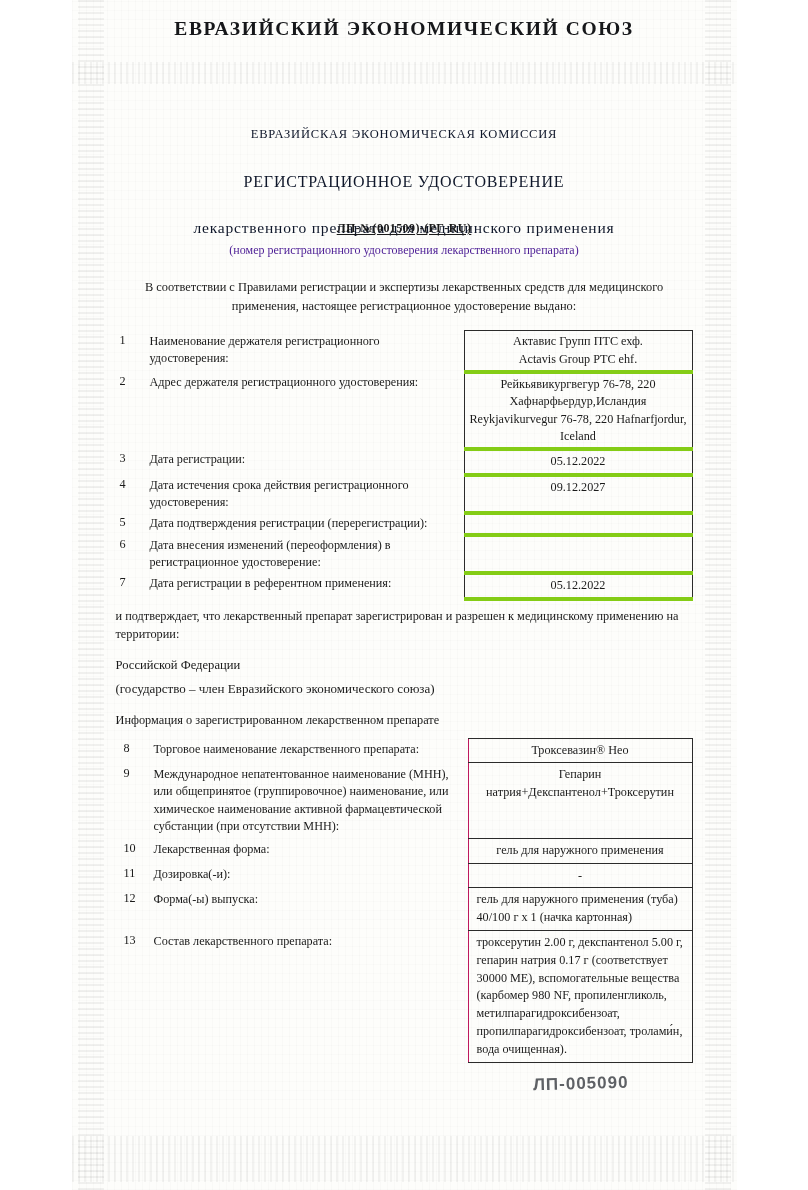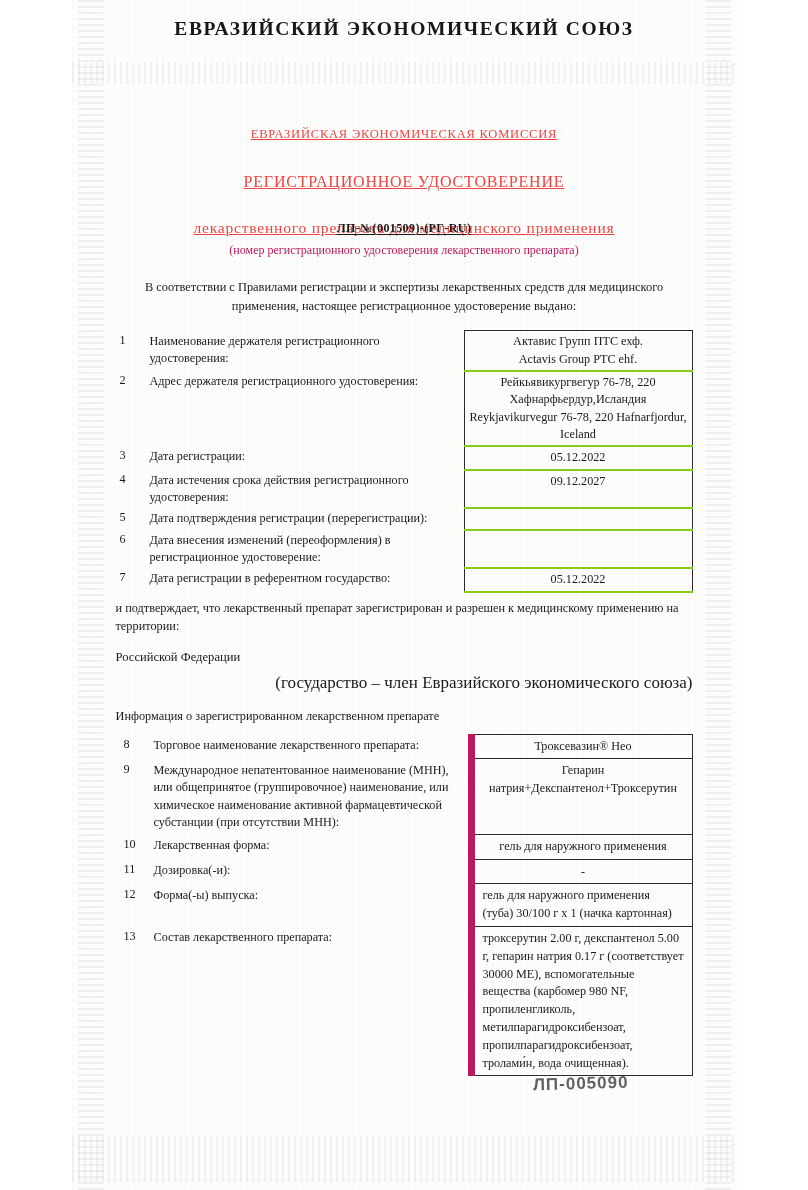--- a/index.html
+++ b/index.html
@@ -63,45 +63,44 @@
     font-size: 19.5px;
     letter-spacing: 1.6px;
     font-weight: 700;
     margin-top: 18px;
     color: #16171a;
   }
 
   .ghost-block {
     text-align: center;
     margin-top: 84px;
-    color: #ef4444;
+    color: #0f172a;
     line-height: 1.75;
     letter-spacing: 0.8px;
-    text-decoration: underline;
   }
   .ghost-1 { font-size: 12.5px; }
   .ghost-2 { font-size: 16px; margin-top: 22px; }
   .ghost-3 { font-size: 15.5px; margin-top: 18px; }
 
   .cert-number {
     text-align: center;
     font-weight: 700;
     font-size: 12px;
     letter-spacing: 0.4px;
     margin-top: -20px;
     position: relative;
     z-index: 3;
     text-decoration: underline;
     text-underline-offset: 2px;
   }
   .cert-caption {
     text-align: center;
     font-size: 12px;
     margin-top: 7px;
-    color: #be185d;
+    color: #4c1d95;
   }
 
   .intro {
     margin-top: 20px;
     text-align: center;
     font-size: 12.4px;
     line-height: 1.55;
     padding: 0 18px;
   }
 
@@ -125,64 +124,64 @@
     line-height: 1.42;
   }
   td.val {
     border-left: 1px solid #2b2b2b;
     border-right: 1px solid #2b2b2b;
     text-align: center;
     line-height: 1.42;
     padding: 2px 8px;
   }
   .rowline td {
-    border-bottom: 2px solid #84cc16;
+    border-bottom: 4px solid #84cc16;
   }
   .rowline td.num, .rowline td.lbl {
     border-bottom: none;
   }
   .topline td.val {
     border-top: 1px solid #2b2b2b;
   }
 
   .confirm {
     font-size: 12.3px;
     line-height: 1.5;
     margin-top: 6px;
   }
   .country {
     margin-top: 14px;
     text-align: left;
     font-size: 12.6px;
   }
   .country-note {
     margin-top: 8px;
-    text-align: right;
-    font-size: 17px;
+    text-align: left;
+    font-size: 13px;
   }
   .info-head {
     margin-top: 16px;
     text-align: left;
     font-size: 12.3px;
   }
 
   table.prod {
     width: 100%;
     border-collapse: collapse;
     margin-top: 10px;
     font-size: 12.2px;
   }
   table.prod td {
     vertical-align: top;
     padding: 3px 4px;
   }
   table.prod td.num { width: 22px; padding-left: 8px; }
   table.prod td.lbl { width: 310px; line-height: 1.42; }
   table.prod td.val {
-    border-left: 7px solid #be185d;
+    border-left: 1px solid #be185d;
     border-right: 1px solid #2b2b2b;
     padding: 3px 8px;
     line-height: 1.46;
   }
   td.val.center { text-align: center; }
   td.val.left { text-align: left; }
   .cellsep td.val { border-bottom: 1px solid #2b2b2b; }
   .prodtop td.val { border-top: 1px solid #2b2b2b; }
   .prodbottom td.val { border-bottom: 1px solid #2b2b2b; }
 
@@ -253,21 +252,21 @@
           <td class="lbl">Дата подтверждения регистрации (перерегистрации):</td>
           <td class="val"></td>
         </tr>
         <tr class="rowline">
           <td class="num">6</td>
           <td class="lbl">Дата внесения изменений (переоформления) в регистрационное удостоверение:</td>
           <td class="val"></td>
         </tr>
         <tr class="rowline">
           <td class="num">7</td>
-          <td class="lbl">Дата регистрации в референтном государство:</td>
+          <td class="lbl">Дата регистрации в референтном применения:</td>
           <td class="val">05.12.2022</td>
         </tr>
       </tbody>
     </table>
 
     <div class="confirm">и подтверждает, что лекарственный препарат зарегистрирован и разрешен к медицинскому применению на территории:</div>
     <div class="country">Российской Федерации</div>
     <div class="country-note">(государство – член Евразийского экономического союза)</div>
     <div class="info-head">Информация о зарегистрированном лекарственном препарате</div>
 
@@ -289,21 +288,21 @@
           <td class="val center">гель для наружного применения</td>
         </tr>
         <tr class="cellsep">
           <td class="num">11</td>
           <td class="lbl">Дозировка(-и):</td>
           <td class="val center">-</td>
         </tr>
         <tr class="cellsep">
           <td class="num">12</td>
           <td class="lbl">Форма(-ы) выпуска:</td>
-          <td class="val left">гель для наружного применения (туба) 30/100 г х 1 (начка картонная)</td>
+          <td class="val left">гель для наружного применения (туба) 40/100 г х 1 (начка картонная)</td>
         </tr>
         <tr class="prodbottom">
           <td class="num">13</td>
           <td class="lbl">Состав лекарственного препарата:</td>
           <td class="val left">троксерутин 2.00 г, декспантенол 5.00 г, гепарин натрия 0.17 г (соответствует 30000 МЕ), вспомогательные вещества (карбомер 980 NF, пропиленгликоль, метилпарагидроксибензоат, пропилпарагидроксибензоат, тролами́н, вода очищенная).</td>
         </tr>
       </tbody>
     </table>
 
   </div>

